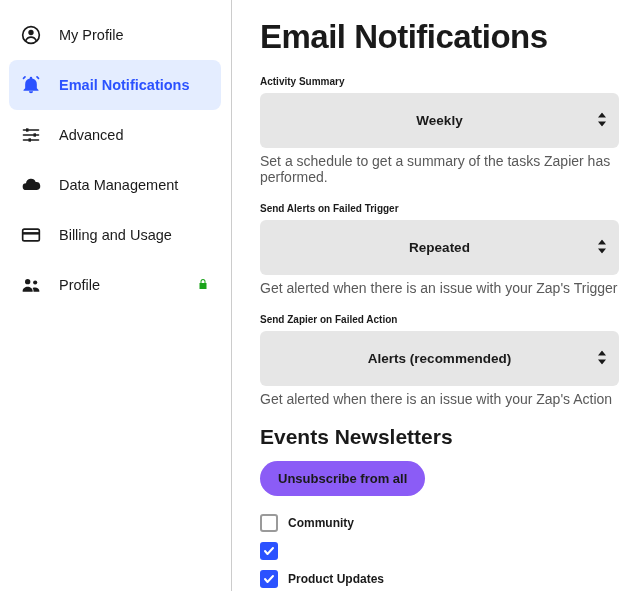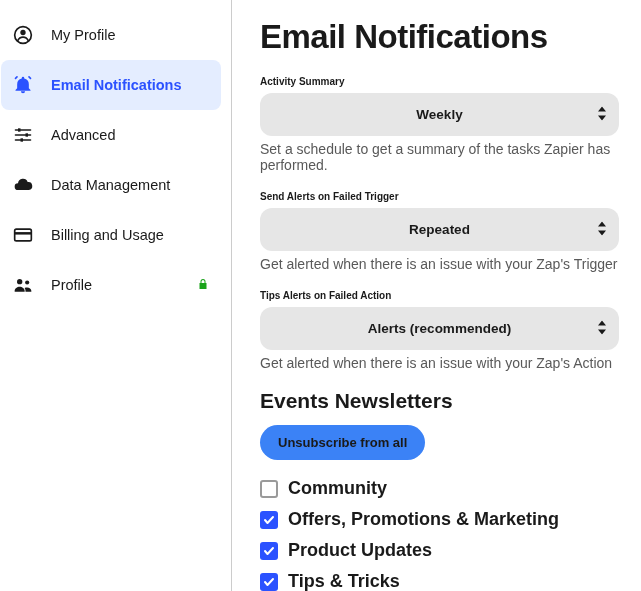--- a/index.html
+++ b/index.html
@@ -11,21 +11,21 @@
   width: 641px;
   height: 591px;
   overflow: hidden;
 }
 .layout {
   display: flex;
   height: 100%;
 }
 .sidebar {
   width: 232px;
-  padding: 10px 10px 10px 1px;
+  padding: 10px 10px 10px 9px;
   border-right: 1px solid #ccc;
   flex-shrink: 0;
 }
 .sidebar-item {
   display: flex;
   align-items: center;
   padding: 15px 12px;
   border-radius: 8px;
   cursor: pointer;
   color: #1a1a1a;
@@ -71,22 +71,22 @@
   font-weight: 700;
   margin-bottom: 6px;
 }
 .select-wrap {
   position: relative;
 }
 .select {
   width: 100%;
   background: #e6e6e6;
   border: none;
-  border-radius: 12px;
-  padding: 14px 14px;
+  border-radius: 6px;
+  padding: 20px 14px;
   font-size: 13.5px;
   font-weight: 700;
   appearance: none;
   cursor: pointer;
   color: #1a1a1a;
 }
 .select-caret {
   position: absolute;
   right: 12px;
   top: 50%;
@@ -98,21 +98,21 @@
   color: #595959;
   margin-top: 5px;
 }
 .section-title {
   font-size: 21px;
   font-weight: 900;
   margin-top: 14px;
   margin-bottom: 12px;
 }
 .btn {
-  background: #3b82f6;
+  background: #8b5cf6;
   border: none;
   border-radius: 20px;
   padding: 10px 18px;
   font-size: 13px;
   font-weight: 700;
   cursor: pointer;
   color: #1a1a1a;
 }
 .checkbox-list {
   margin-top: 18px;
@@ -137,21 +137,21 @@
 }
 .cbox.unchecked {
   border: 2px solid #9a9a9a;
   background: #fff;
 }
 .cbox.checked {
   background: #2b52ff;
 }
 .cbox.checked svg { color: #fff; }
 .checkbox-label {
-  font-size: 18px;
+  font-size: 12px;
   font-weight: 700;
 }
 </style>
 </head>
 <body>
 
 <div class="layout">
   <nav class="sidebar">
 
     <div class="sidebar-item">
@@ -247,21 +247,21 @@
         <span class="select-caret">
           <svg width="10" height="14" viewBox="0 0 10 14" fill="currentColor">
               <path d="M5 0L9 5H1zM5 14L1 9h8z"></path>
             </svg>
         </span>
       </div>
       <div class="helper">Get alerted when there is an issue with your Zap's Trigger</div>
     </div>
 
     <div class="setting-group">
-      <div class="setting-label">Tips Alerts on Failed Action</div>
+      <div class="setting-label">Send Zapier on Failed Action</div>
       <div class="select-wrap">
         <button class="select">Alerts (recommended)</button>
         <span class="select-caret">
           <svg width="10" height="14" viewBox="0 0 10 14" fill="currentColor">
               <path d="M5 0L9 5H1zM5 14L1 9h8z"></path>
             </svg>
         </span>
       </div>
       <div class="helper">Get alerted when there is an issue with your Zap's Action</div>
     </div>
@@ -277,21 +277,20 @@
       </label>
 
 
 
       <label class="checkbox-row">
         <span class="cbox checked">
             <svg width="12" height="12" viewBox="0 0 24 24" fill="none" stroke="currentColor" stroke-width="4" stroke-linecap="round" stroke-linejoin="round">
               <polyline points="4 12 9 18 20 6"></polyline>
             </svg>
           </span>
-        <span class="checkbox-label">Offers, Promotions &amp; Marketing</span>
       </label>
 
       <label class="checkbox-row">
         <span class="cbox checked">
             <svg width="12" height="12" viewBox="0 0 24 24" fill="none" stroke="currentColor" stroke-width="4" stroke-linecap="round" stroke-linejoin="round">
               <polyline points="4 12 9 18 20 6"></polyline>
             </svg>
           </span>
         <span class="checkbox-label">Product Updates</span>
       </label>

